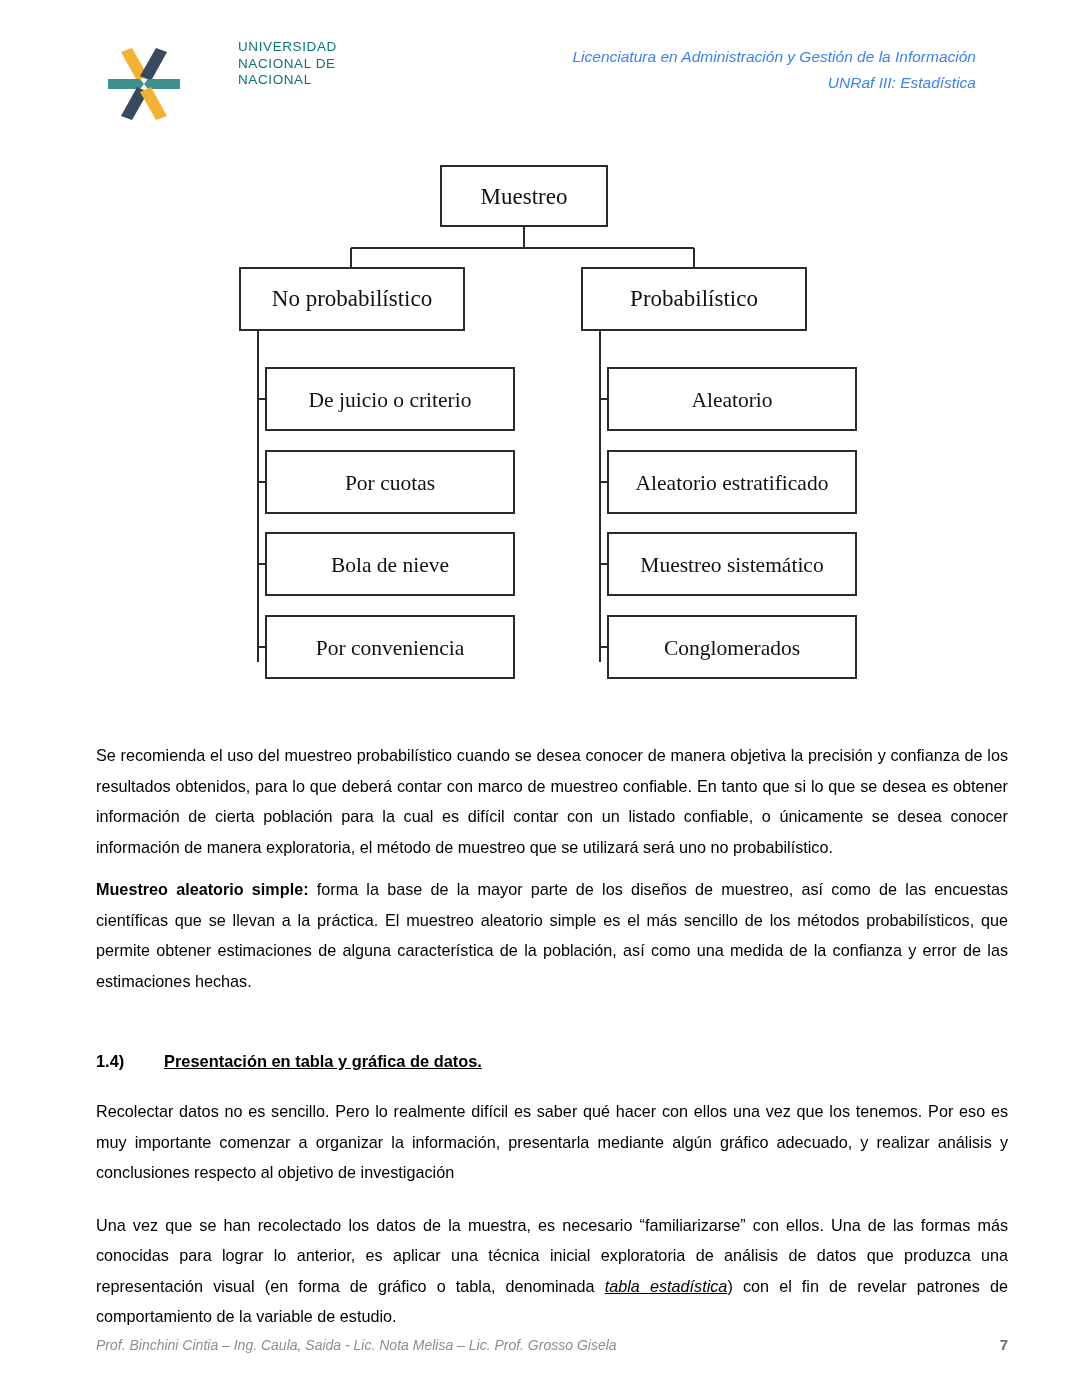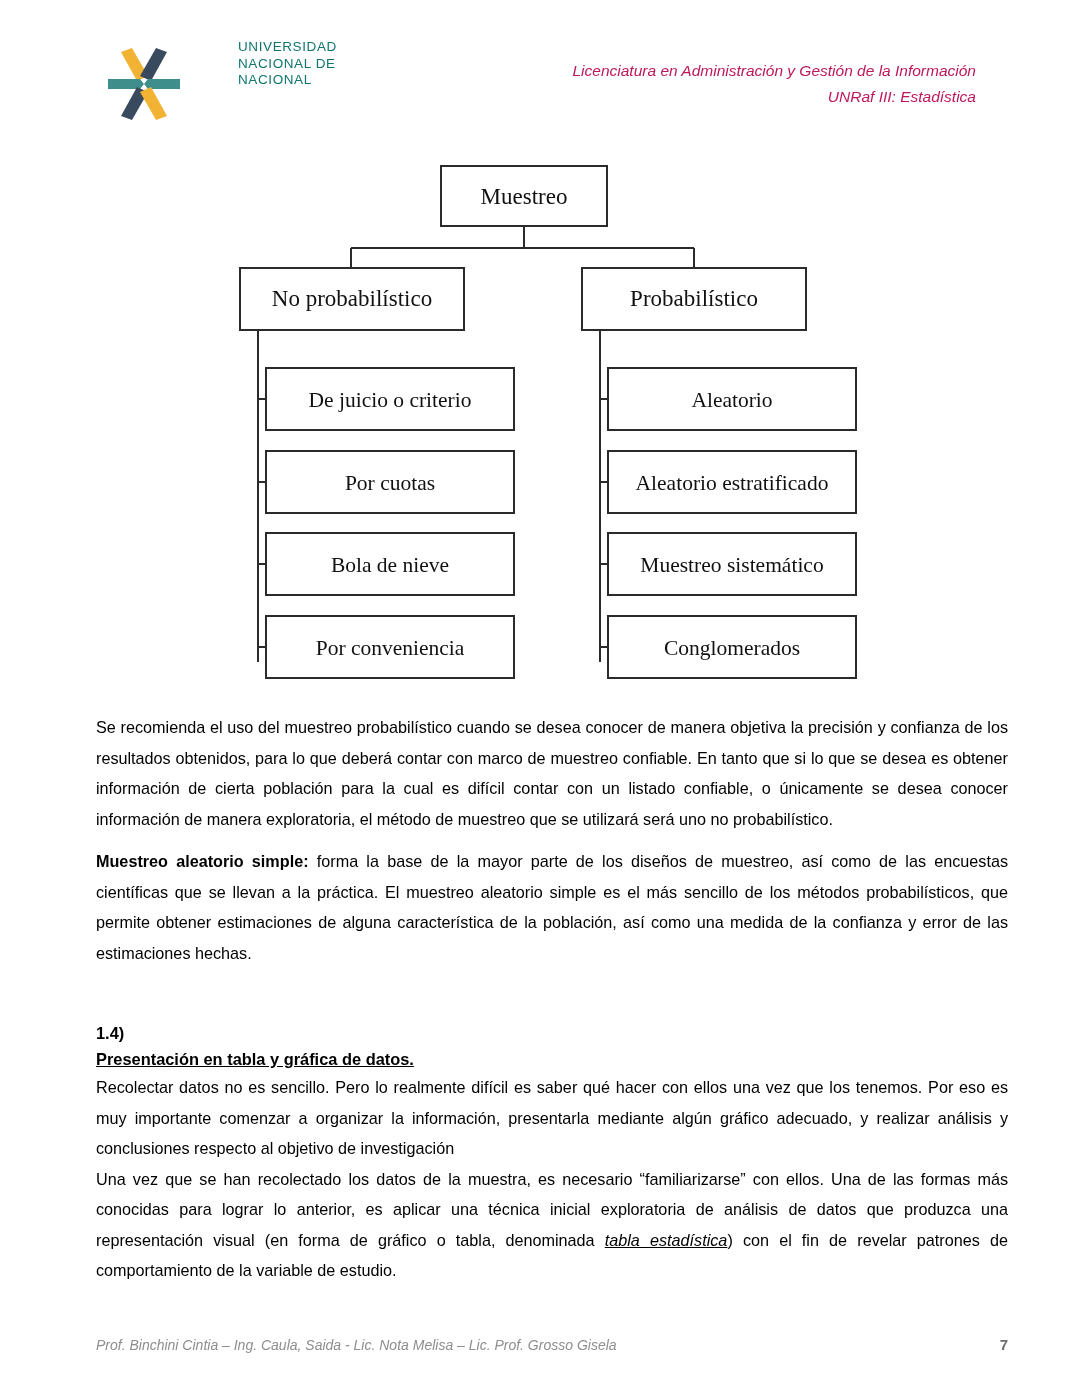--- a/index.html
+++ b/index.html
@@ -54,27 +54,27 @@
     font-size: 13.5px;
     line-height: 15.5px;
     letter-spacing: 0.6px;
     color: #0f766e;
     margin-top: 1px;
     margin-left: 42px;
   }
   .header-course {
     position: absolute;
     right: 104px;
-    top: 58px;
+    top: 44px;
     text-align: right;
     font-family: "Liberation Sans", sans-serif;
     font-style: italic;
     font-size: 15.5px;
     line-height: 26px;
-    color: #be185d;
+    color: #3b82f6;
   }
 
   
   .diagram {
     position: absolute;
     left: 0;
     top: 150px;
     width: 1080px;
     height: 550px;
   }
@@ -105,36 +105,35 @@
     line-height: 25px;
     text-align: justify;
     color: #000;
   }
   .body-p {
     font-size: 16.2px;
     line-height: 30.5px;
     text-align: justify;
     color: #000;
   }
-  .gap-lg { }
+  .gap-lg { margin-top: 28px; }
   .gap-sm { margin-top: 12px; }
-  .gap-md { }
+  .gap-md { margin-top: 22px; }
   b { font-weight: bold; }
   .ital-ul {
     font-style: italic;
     text-decoration: underline;
   }
 
   .section-head {
     margin-top: 52px;
     font-size: 16.4px;
     font-weight: bold;
     line-height: 26px;
     display: flex;
-    flex-direction: column;
   }
   .section-num {
     width: 68px;
     flex: 0 0 auto;
   }
   .section-title {
     text-decoration: underline;
   }
 
   

